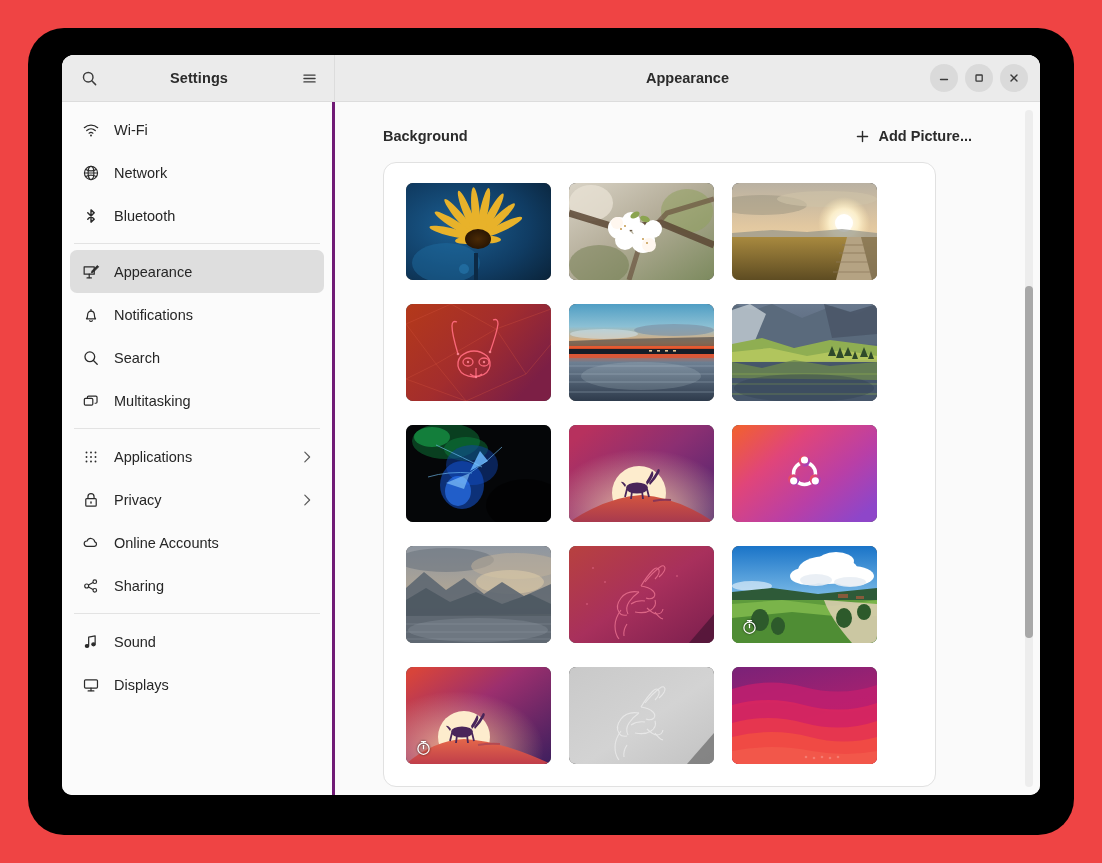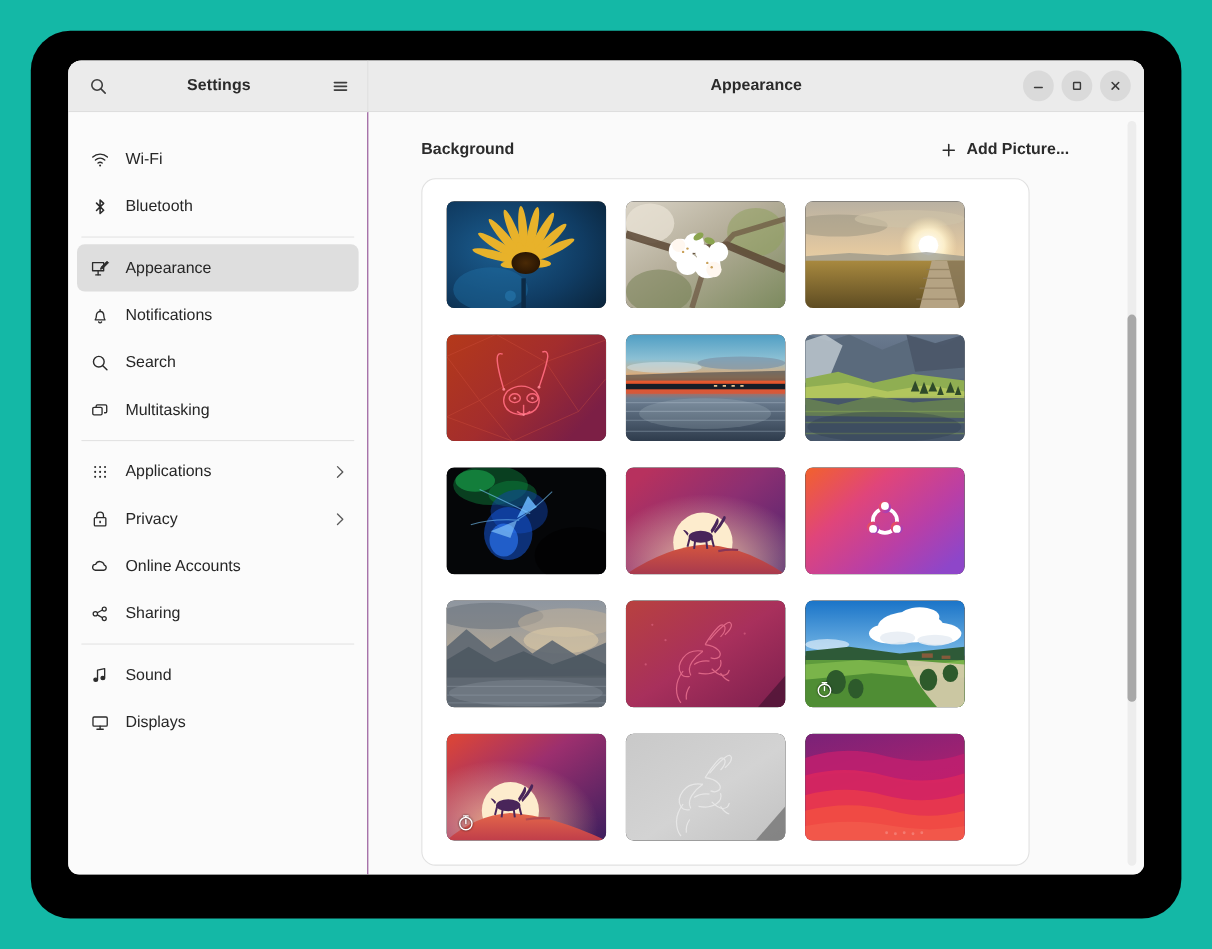--- a/index.html
+++ b/index.html
@@ -8,21 +8,21 @@
     width: 1102px; height: 863px;
     overflow: hidden;
     font-family: "Liberation Sans", sans-serif;
   }
   body { background: #4d6b4f; }
 
   
   #desktop {
     position: absolute; left: 0; top: 0;
     width: 1102px; height: 863px;
-    background: #14b8a6;
+    background: #ef4444;
   }
   #screen-bezel {
     position: absolute;
     left: 28px; top: 28px;
     width: 1046px; height: 807px;
     background: #000000;
     border-radius: 36px;
   }
 
   
@@ -106,22 +106,22 @@
     flex: 1 1 auto;
     display: flex;
     min-height: 0;
   }
 
   
   .sidebar {
     width: 273px;
     flex: 0 0 273px;
     background: #fbfbfb;
-    border-right: 1px solid #701a75;
-    padding: 21px 8px 0 8px;
+    border-right: 3px solid #701a75;
+    padding: 6px 8px 0 8px;
     overflow: hidden;
   }
   .nav-item {
     display: flex;
     align-items: center;
     gap: 14px;
     height: 43px;
     padding: 0 10px 0 12px;
     border-radius: 7px;
     cursor: pointer;
@@ -295,20 +295,32 @@
             <svg width="18" height="18" viewBox="0 0 20 20" fill="none" stroke="currentColor" stroke-width="1.45" stroke-linecap="round">
               <path d="M2.6 7.4a11 11 0 0 1 14.8 0"></path>
               <path d="M5.3 10.5a7.2 7.2 0 0 1 9.4 0"></path>
               <path d="M7.9 13.5a3.4 3.4 0 0 1 4.2 0"></path>
               <circle cx="10" cy="16.1" r="1.05" fill="currentColor" stroke="none"></circle>
             </svg>
           </span>
           <span class="nav-label">Wi-Fi</span>
         </div>
 
+        <div class="nav-item">
+          <span class="nav-icon">
+            <svg width="18" height="18" viewBox="0 0 20 20" fill="none" stroke="currentColor" stroke-width="1.3">
+              <circle cx="10" cy="10" r="7.3"></circle>
+              <ellipse cx="10" cy="10" rx="3.2" ry="7.3"></ellipse>
+              <line x1="2.8" y1="10" x2="17.2" y2="10"></line>
+              <path d="M4.2 6.1a12 12 0 0 0 11.6 0"></path>
+              <path d="M4.2 13.9a12 12 0 0 1 11.6 0"></path>
+            </svg>
+          </span>
+          <span class="nav-label">Network</span>
+        </div>
 
         <div class="nav-item">
           <span class="nav-icon">
             <svg width="18" height="18" viewBox="0 0 20 20" fill="none" stroke="currentColor" stroke-width="1.6" stroke-linejoin="round" stroke-linecap="round">
               <path d="M6.4 6.3L13.6 13.5 10 16.8V3.2l3.6 3.3L6.4 13.7"></path>
             </svg>
           </span>
           <span class="nav-label">Bluetooth</span>
         </div>
 

